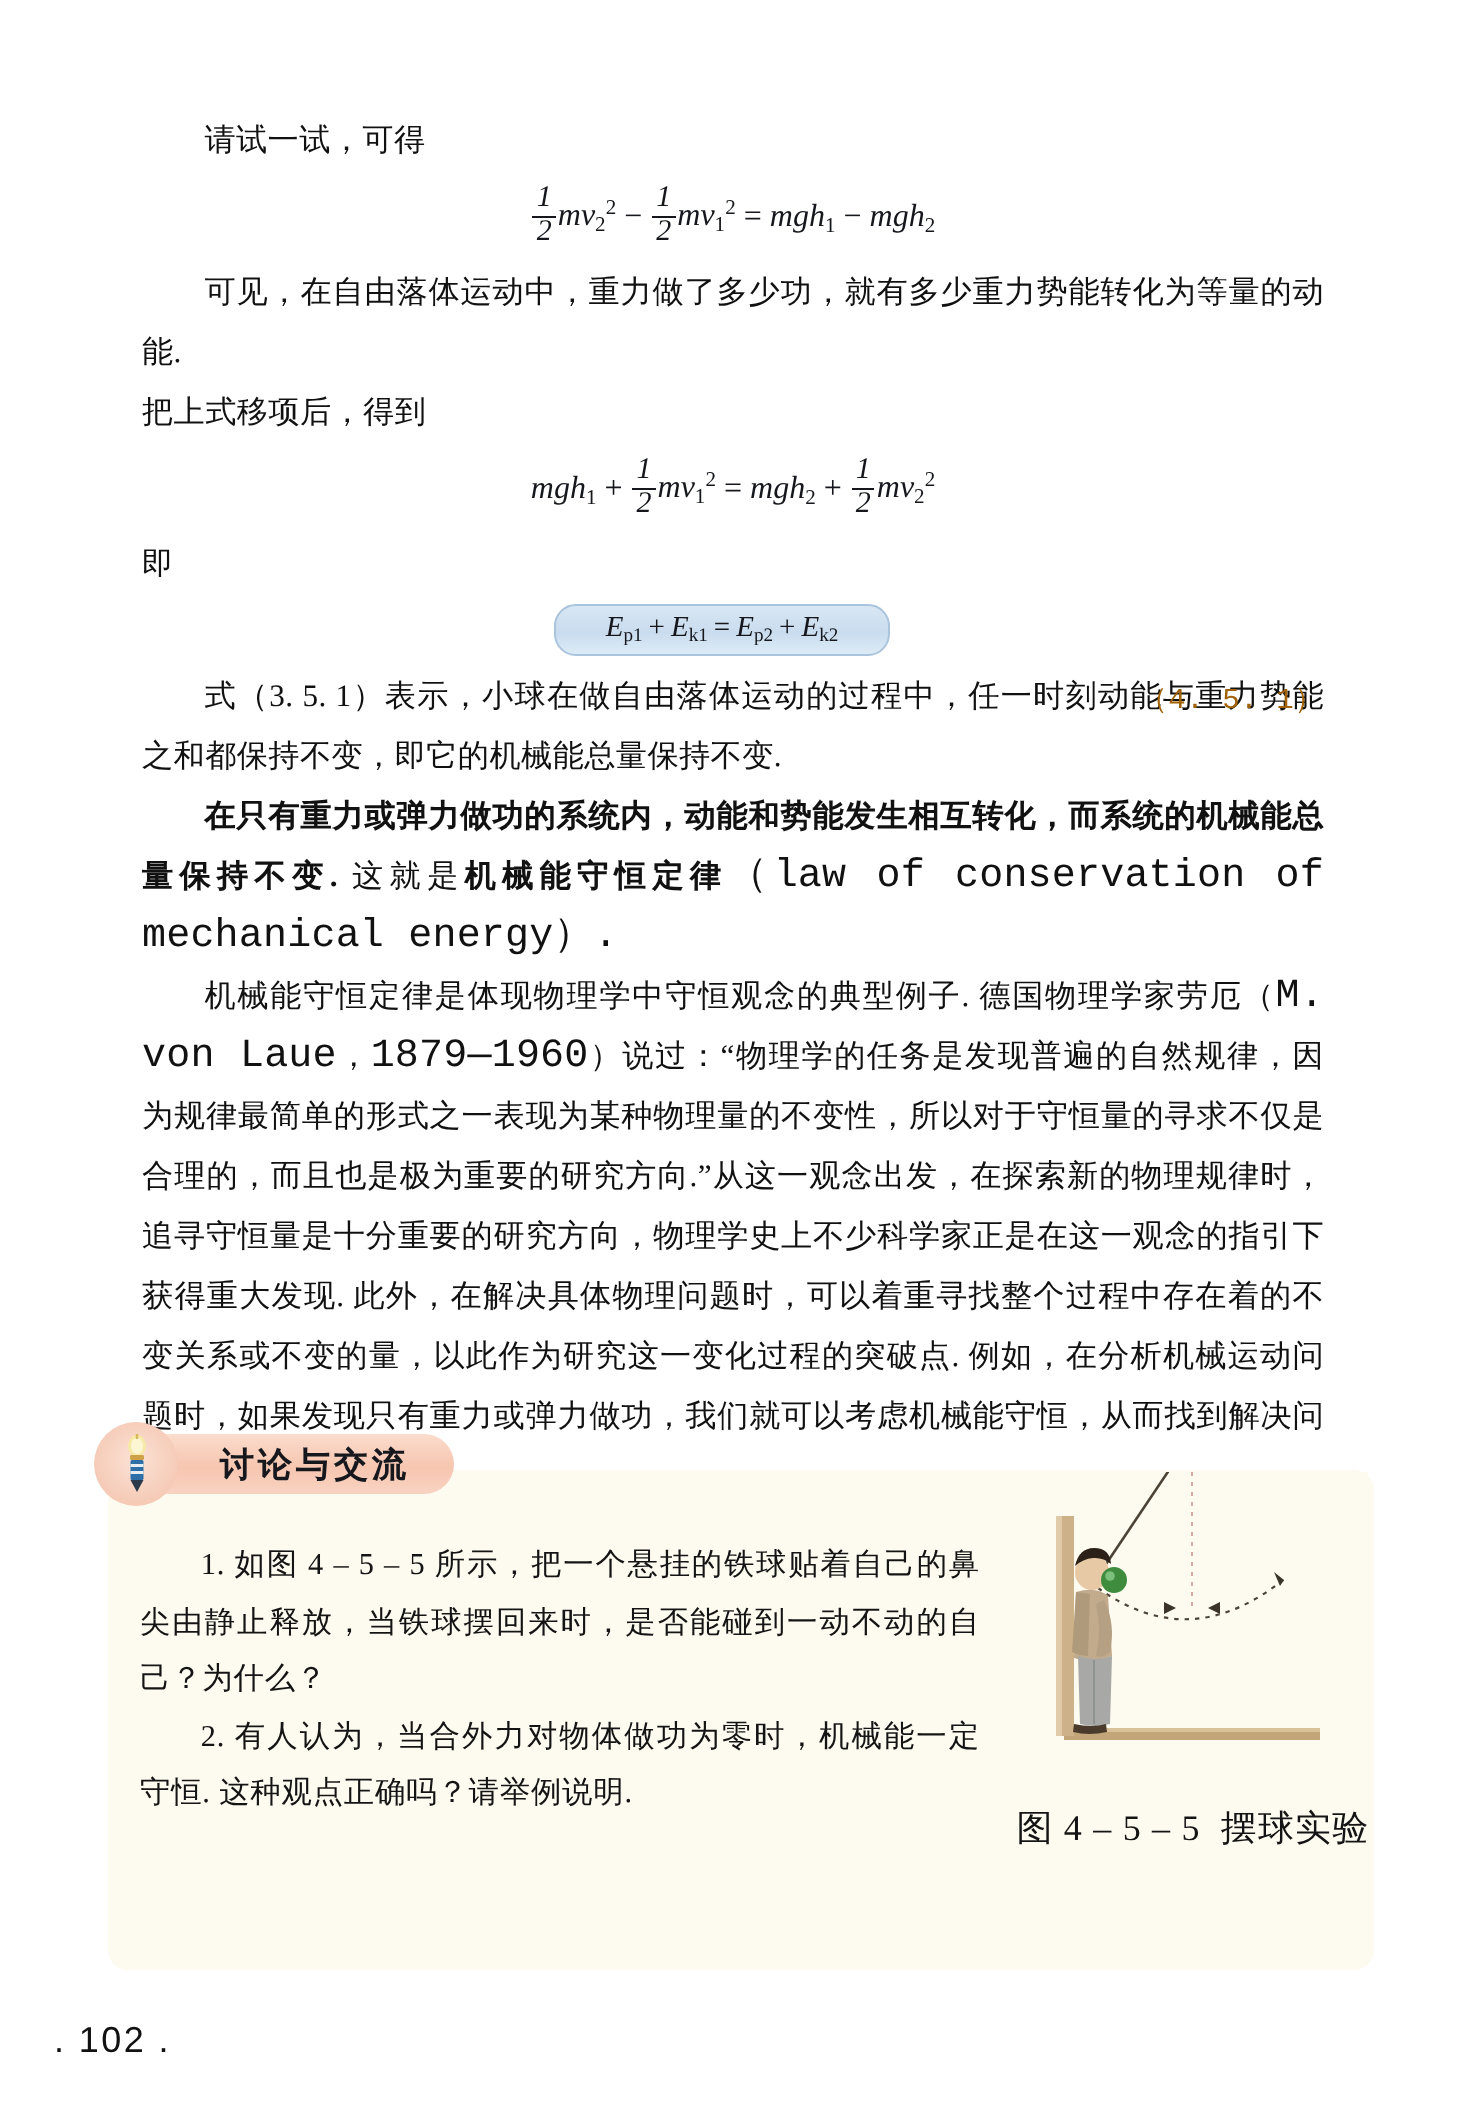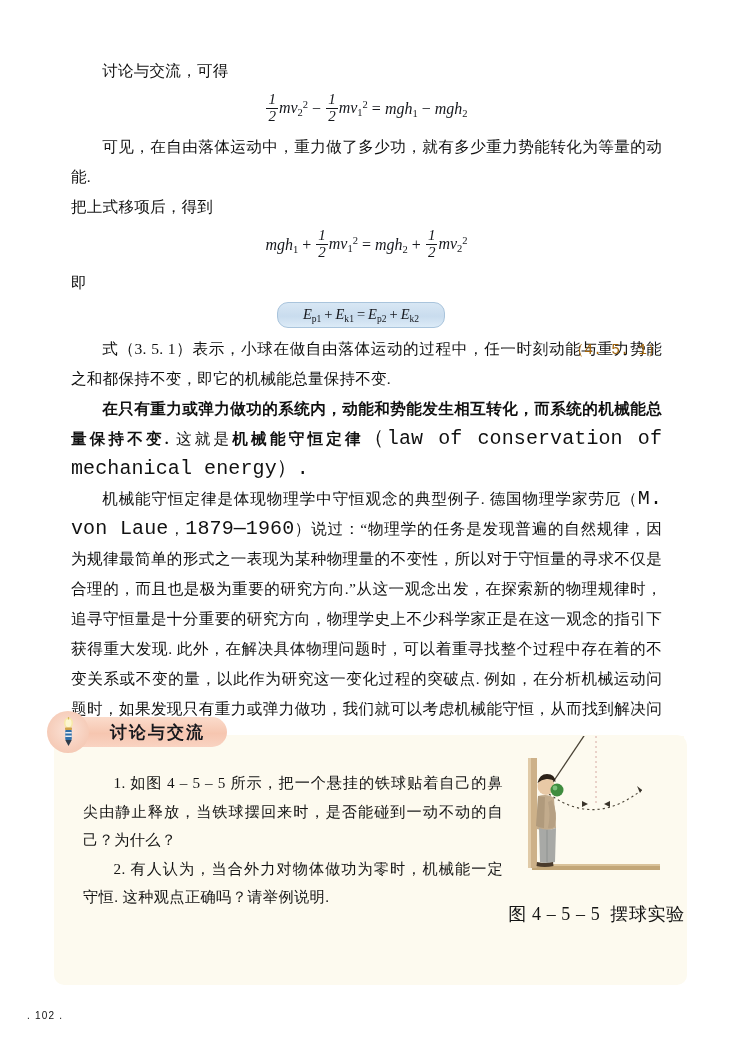--- a/index.html
+++ b/index.html
@@ -175,21 +175,21 @@
   .badge-title {
     font-size: 17px;
     font-weight: bold;
     color: #16181d;
     letter-spacing: 2px;
     font-family: "Liberation Serif", "DejaVu Serif", serif;
   }
 
   .discuss-body {
     position: absolute;
-    left: 36px;
+    left: 23px;
     top: 58px;
     width: 420px;
   }
   .discuss-body p {
     margin: 0;
     font-size: 15.2px;
     line-height: 28.6px;
     text-indent: 2em;
     text-align: justify;
     text-justify: inter-ideograph;
@@ -220,34 +220,34 @@
     letter-spacing: 0.6px;
     font-family: "Liberation Serif", "DejaVu Serif", serif;
   }
   .fig-caption .gap { display: inline-block; width: 10px; }
 
   
   .page-number {
     position: absolute;
     left: 27px;
     top: 1010px;
-    font-size: 10px;
+    font-size: 18px;
     letter-spacing: 1.2px;
     color: #111;
     font-family: "Liberation Sans", sans-serif;
   }
 </style>
 </head>
 <body>
 
 <div class="page">
 
   <div class="content">
 
-    <p class="para indent">讨论与交流，可得</p>
+    <p class="para indent">请试一试，可得</p>
 
     <div class="formula-row">
       <span class="formula">
         <span class="frac">
           <span class="num">1</span>
           <span class="den">2</span>
         </span>
         <span><span>mv</span><sub class="sb">2</sub><sup class="sp">2</sup></span>
         <span class="op">−</span>
         <span class="frac">

